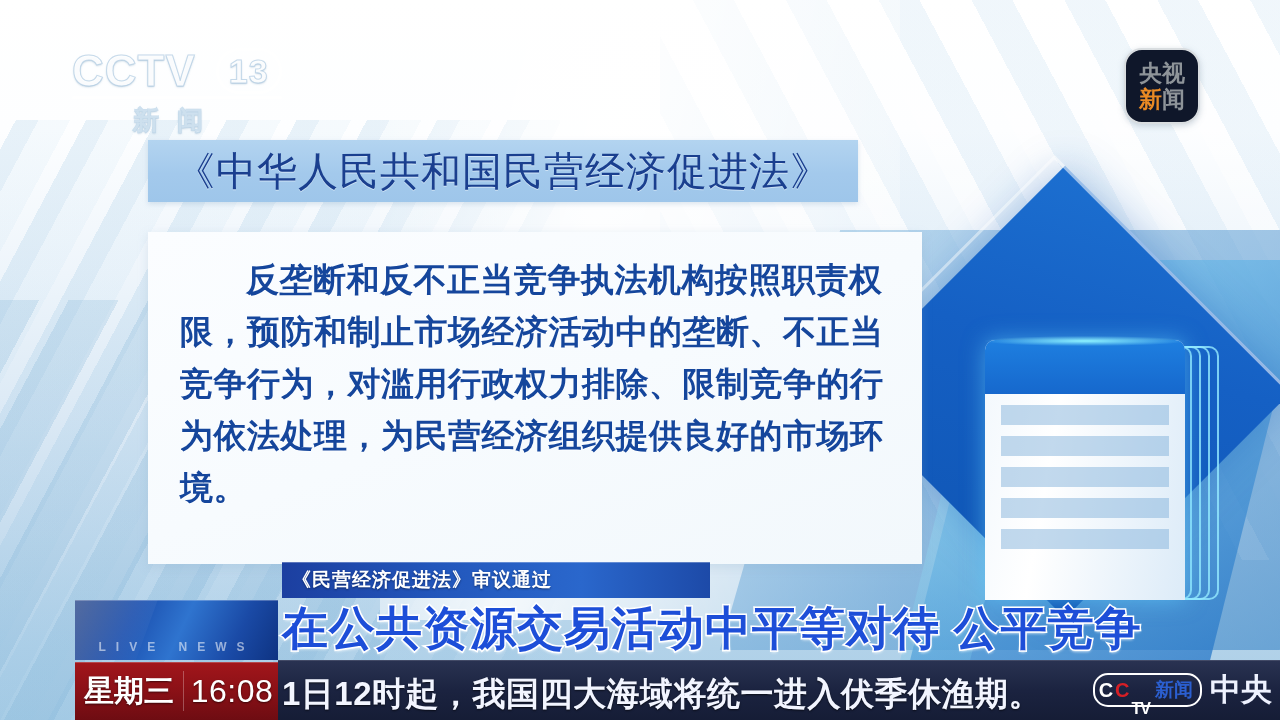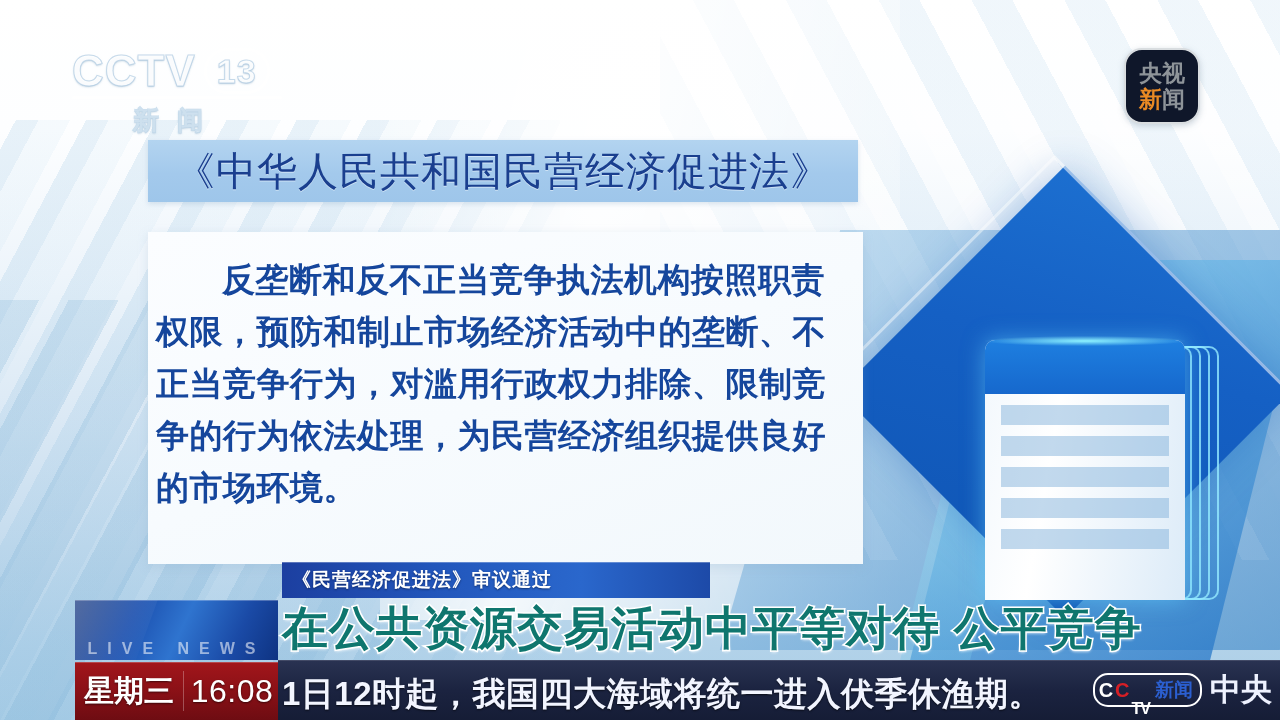--- a/index.html
+++ b/index.html
@@ -93,21 +93,21 @@
 
   
   .cctv13{
     position:absolute;left:72px;top:48px;width:210px;height:90px;
     color:rgba(255,255,255,.92);
     text-shadow:0 1px 2px rgba(130,165,195,.55);
     user-select:none;
   }
   .cctv13 .row1{
     font-size:44px;font-weight:700;letter-spacing:1px;line-height:46px;
-    display:flex;align-items:center;gap:4px;
+    display:flex;align-items:center;gap:16px;
     -webkit-text-stroke:1px rgba(170,200,225,.65);
   }
   .cctv13 .num{
     border:3px solid rgba(255,255,255,.9);border-radius:26px;
     padding:0 10px;font-size:34px;line-height:40px;margin-left:4px;
   }
   .cctv13 .ul{height:3px;background:rgba(255,255,255,.85);margin:2px 0 4px 0;border-radius:2px;}
   .cctv13 .row2{
     font-size:26px;letter-spacing:18px;text-align:center;font-weight:600;
     -webkit-text-stroke:1px rgba(175,205,228,.6);
@@ -135,24 +135,24 @@
     box-shadow:0 2px 5px rgba(120,155,190,.25);
   }
   .title-band .t{
     font-size:40px;font-weight:400;color:#1a3f8f;letter-spacing:1px;
     text-shadow:0 1px 0 rgba(255,255,255,.45);
     white-space:nowrap;
   }
 
   
   .body-card{
-    position:absolute;left:148px;top:232px;width:715px;height:332px;
+    position:absolute;left:148px;top:232px;width:774px;height:332px;
     background:linear-gradient(160deg,#fbfdff 0%,#f7fbfe 50%,#f2f8fc 100%);
     box-shadow:0 3px 10px rgba(130,165,195,.22);
-    padding:22px 20px 0 8px;box-sizing:border-box;
+    padding:22px 20px 0 32px;box-sizing:border-box;
   }
   .body-card p{
     margin:0;font-size:33px;line-height:52px;font-weight:700;color:#15469c;
     letter-spacing:.5px;text-indent:66px;
     text-shadow:0 1px 0 rgba(255,255,255,.6);
   }
 
   
   .kicker{
     position:absolute;left:282px;top:562px;width:428px;height:36px;
@@ -162,21 +162,21 @@
   }
   .kicker .k{
     font-size:19px;font-weight:700;color:#ffffff;letter-spacing:1px;white-space:nowrap;
     text-shadow:0 1px 2px rgba(0,20,60,.6);
   }
   .headline{
     position:absolute;left:282px;top:600px;width:990px;height:58px;
     display:flex;align-items:center;
   }
   .headline .h{
-    font-size:46px;font-weight:700;color:#0f766e;letter-spacing:1px;white-space:nowrap;
+    font-size:46px;font-weight:700;color:#1d4ed8;letter-spacing:1px;white-space:nowrap;
     -webkit-text-stroke:3px #ffffff;
     paint-order:stroke fill;
     text-shadow:0 2px 3px rgba(255,255,255,.9);
   }
 
   
   .prog-badge{
     position:absolute;left:75px;top:600px;width:203px;height:60px;
     background:linear-gradient(115deg,#0d2f7a 0%,#1b4fae 28%,#2f74cf 52%,#1a4aa6 78%,#0e3382 100%);
     overflow:hidden;
@@ -187,21 +187,21 @@
     background:linear-gradient(100deg,rgba(255,255,255,.32),rgba(255,255,255,0));
     transform:skewX(-20deg);
   }
   .prog-badge .pn{
     position:absolute;left:0;right:0;top:5px;text-align:center;
     font-size:29px;font-weight:700;color:#ffffff;letter-spacing:2px;
     text-shadow:0 1px 3px rgba(0,15,50,.75);
   }
   .prog-badge .en{
     position:absolute;left:0;right:0;top:40px;text-align:center;
-    font-size:16px;letter-spacing:10px;color:rgba(255,255,255,.55);font-weight:600;
+    font-size:12px;letter-spacing:10px;color:rgba(255,255,255,.55);font-weight:600;
   }
   .time-strip{
     position:absolute;left:75px;top:662px;width:205px;height:58px;
     background:linear-gradient(180deg,#a2161b 0%,#8d1117 45%,#6e0c12 100%);
     display:flex;align-items:center;
     box-shadow:inset 0 1px 0 rgba(255,255,255,.22);
   }
   .time-strip .day{
     flex:0 0 108px;text-align:center;font-size:30px;font-weight:700;color:#fff;
     text-shadow:0 1px 2px rgba(0,0,0,.55);

